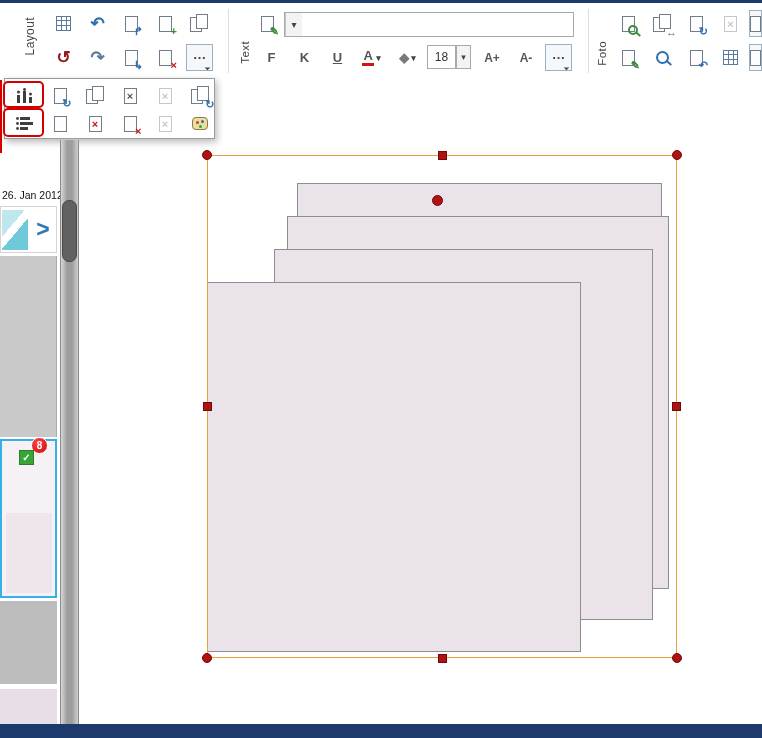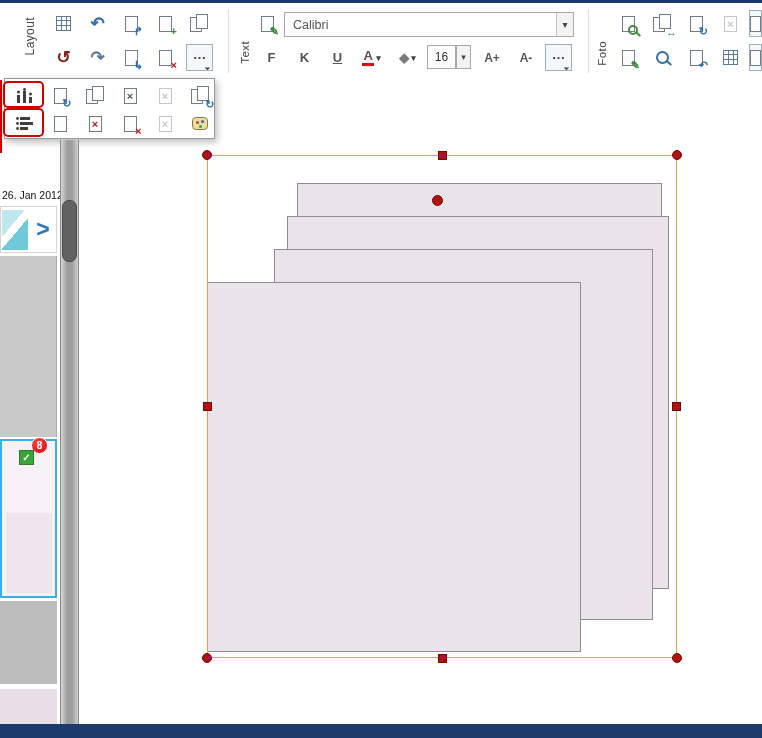--- a/index.html
+++ b/index.html
@@ -116,21 +116,20 @@
       <span class="tri"></span>
     </button>
 
   <button class="tbtn" style="left:254px;top:7px">
       <span class="pg">
         <span class="ov green">✎</span>
       </span>
     </button>
 
   <div class="combo">
-    <span class="name">Calibri</span>
     <span class="arrow">
         <span>▾</span>
       </span>
   </div>
 
   <button class="txtbtn" style="left:258px;width:27px">
       <span>F</span>
     </button>
   <button class="txtbtn" style="left:291px;width:27px">
       <span>K</span>
@@ -143,21 +142,21 @@
         <span>A</span>
         <span class="bar"></span>
       </span>
     <span class="caret">▾</span>
   </button>
   <button class="txtbtn" style="left:391px;width:33px">
     <span class="gray" style="font-size:13px">◆</span>
     <span class="caret">▾</span>
   </button>
   <div class="sizebox">
-      <span>16</span>
+      <span>18</span>
     </div>
   <button class="sizecaret">
       <span>▾</span>
     </button>
   <button class="txtbtn" style="left:477px;width:30px;font-size:12px">
       <span>A+</span>
     </button>
   <button class="txtbtn" style="left:511px;width:30px;font-size:12px">
       <span>A-</span>
     </button>

